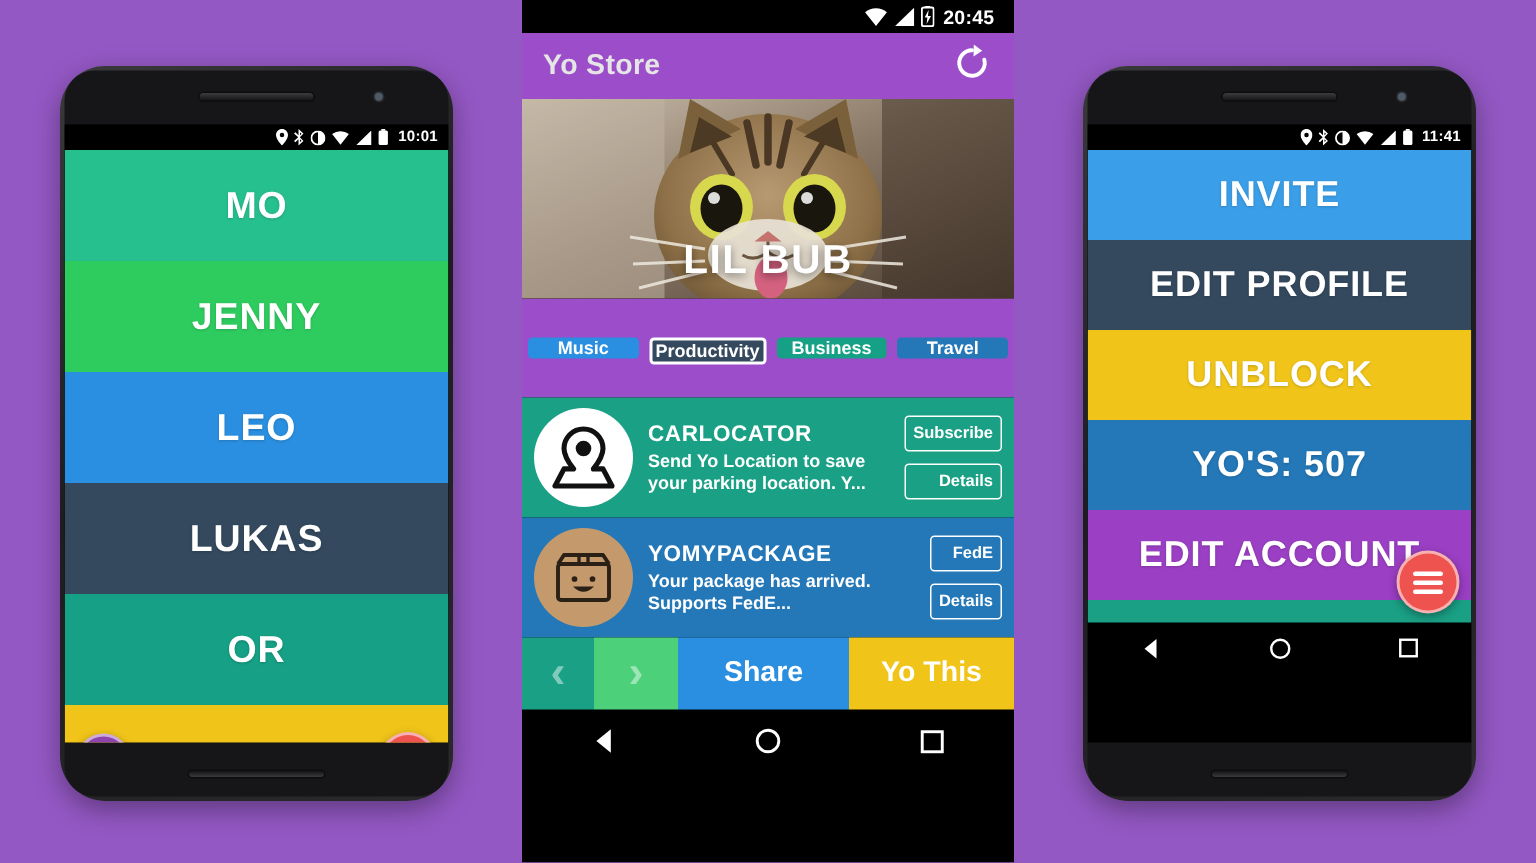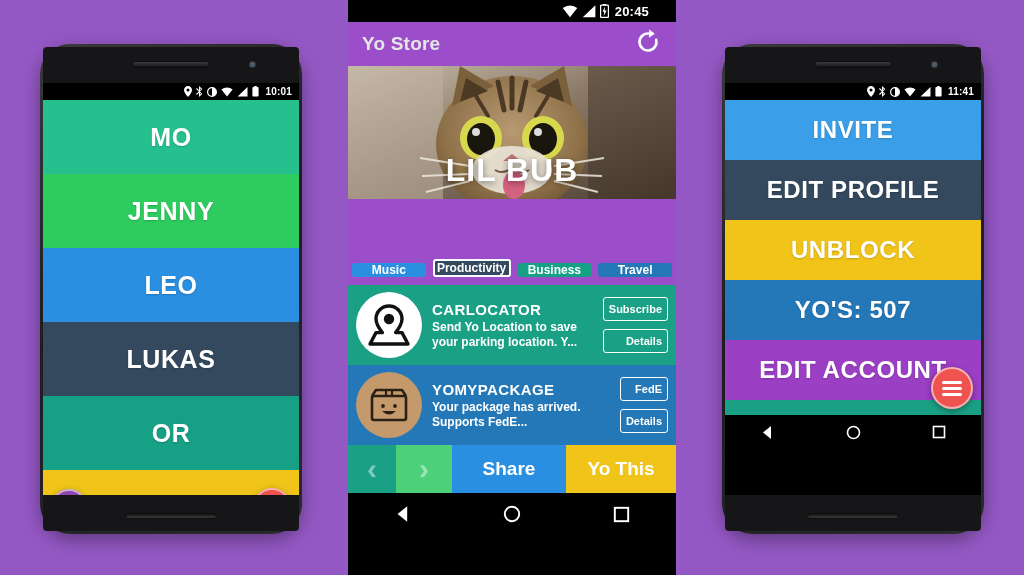--- a/index.html
+++ b/index.html
@@ -15,21 +15,21 @@
   .phone {
     position: absolute;
     border-radius: 30px;
     background: linear-gradient(145deg,#3a3a3c 0%,#1d1d1f 45%,#2a2a2c 100%);
     box-shadow: 0 6px 18px rgba(0,0,0,.35);
     padding: 0;
   }
   .phone-inner {
     position: absolute;
     left: 3px; right: 3px; top: 3px; bottom: 3px;
-    border-radius: 4px;
+    border-radius: 20px;
     background: #161618;
     overflow: hidden;
   }
   .earpiece {
     position: absolute;
     top: 14px; left: 50%; transform: translateX(-50%);
     width: 78px; height: 7px; border-radius: 4px;
     background: linear-gradient(180deg,#3c3c3e,#141416);
     border: 1px solid #0d0d0e;
   }
@@ -128,44 +128,44 @@
     right: 8px; bottom: 6px;
     width: 42px; height: 42px; background: #ef5350;
   }
   #right-fab .hamburger i { width: 20px; }
 
   
   #panel-center {
     position: absolute; left: 348px; top: 0; width: 328px; height: 575px;
     background: #000; overflow: hidden;
   }
-  #panel-center .statusbar { height: 22px; padding-right: 27px; }
+  #panel-center .statusbar { height: 22px; padding-right: 13px; }
   #panel-center .statusbar .sb-time { font-size: 13px; }
 
   .appbar {
     height: 44px; background: #9b4dca;
     display: flex; align-items: center; justify-content: space-between;
     padding: 0 14px;
   }
   .appbar .app-title {
     color: #e5e5e5; font-size: 19px; font-weight: bold; letter-spacing: .2px;
   }
 
   
   .hero { position: relative; height: 133px; overflow: hidden; background:#6b5a4e; }
   .hero-title {
     position: absolute; left: 0; right: 0; bottom: 10px;
-    text-align: center; color: #fff; font-size: 32px; font-weight: bold;
+    text-align: center; color: #fff; font-size: 27px; font-weight: bold;
     letter-spacing: 1px; text-shadow: 0 2px 6px rgba(0,0,0,.45);
   }
 
   
   .tabstrip {
-    background: #9b4dca; padding: 16px 4px 8px 4px;
-    display: flex; gap: 7px; height: 86px; align-items: flex-end;
+    background: #9b4dca; padding: 26px 4px 8px 4px;
+    display: flex; gap: 7px; height: 66px; align-items: flex-start;
   }
   .tab {
     flex: 1 1 0; border-radius: 3px;
     display: flex; align-items: center; justify-content: center;
     color: #fff; font-size: 12px; font-weight: bold;
     text-align: center; padding: 0 2px;
   }
   .tab.selected { border: 2px solid #fff; }
 
   

